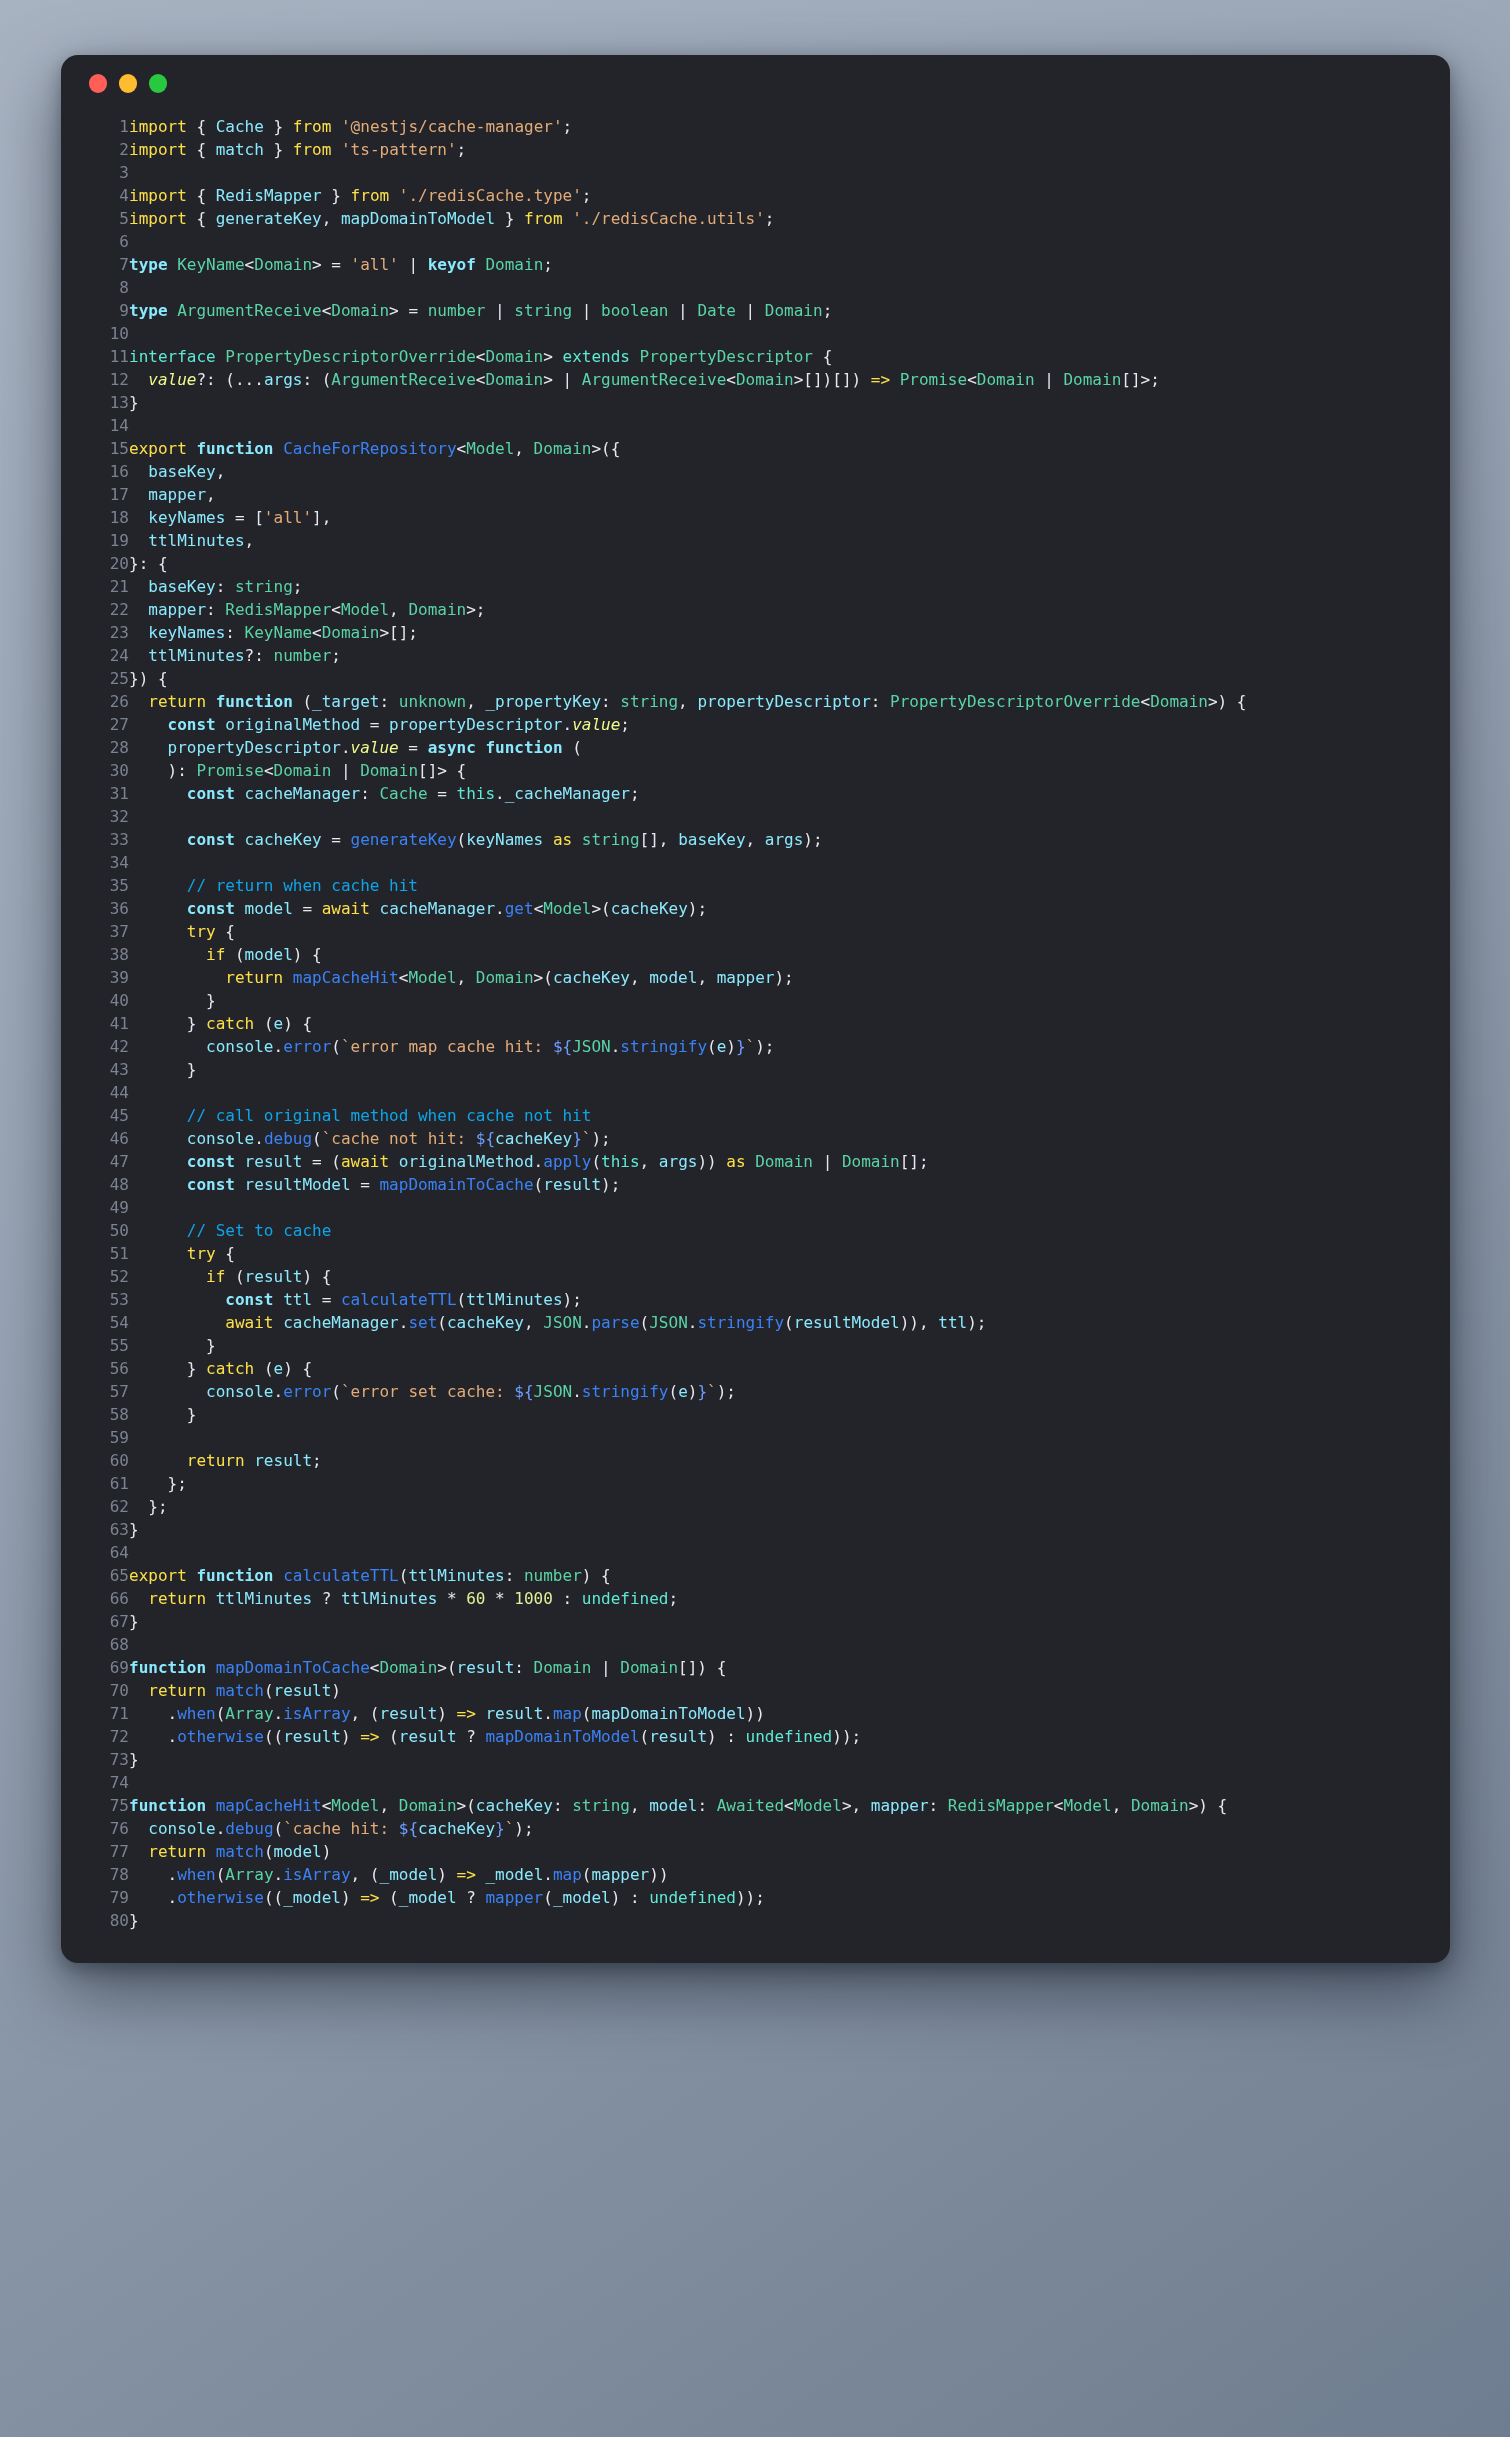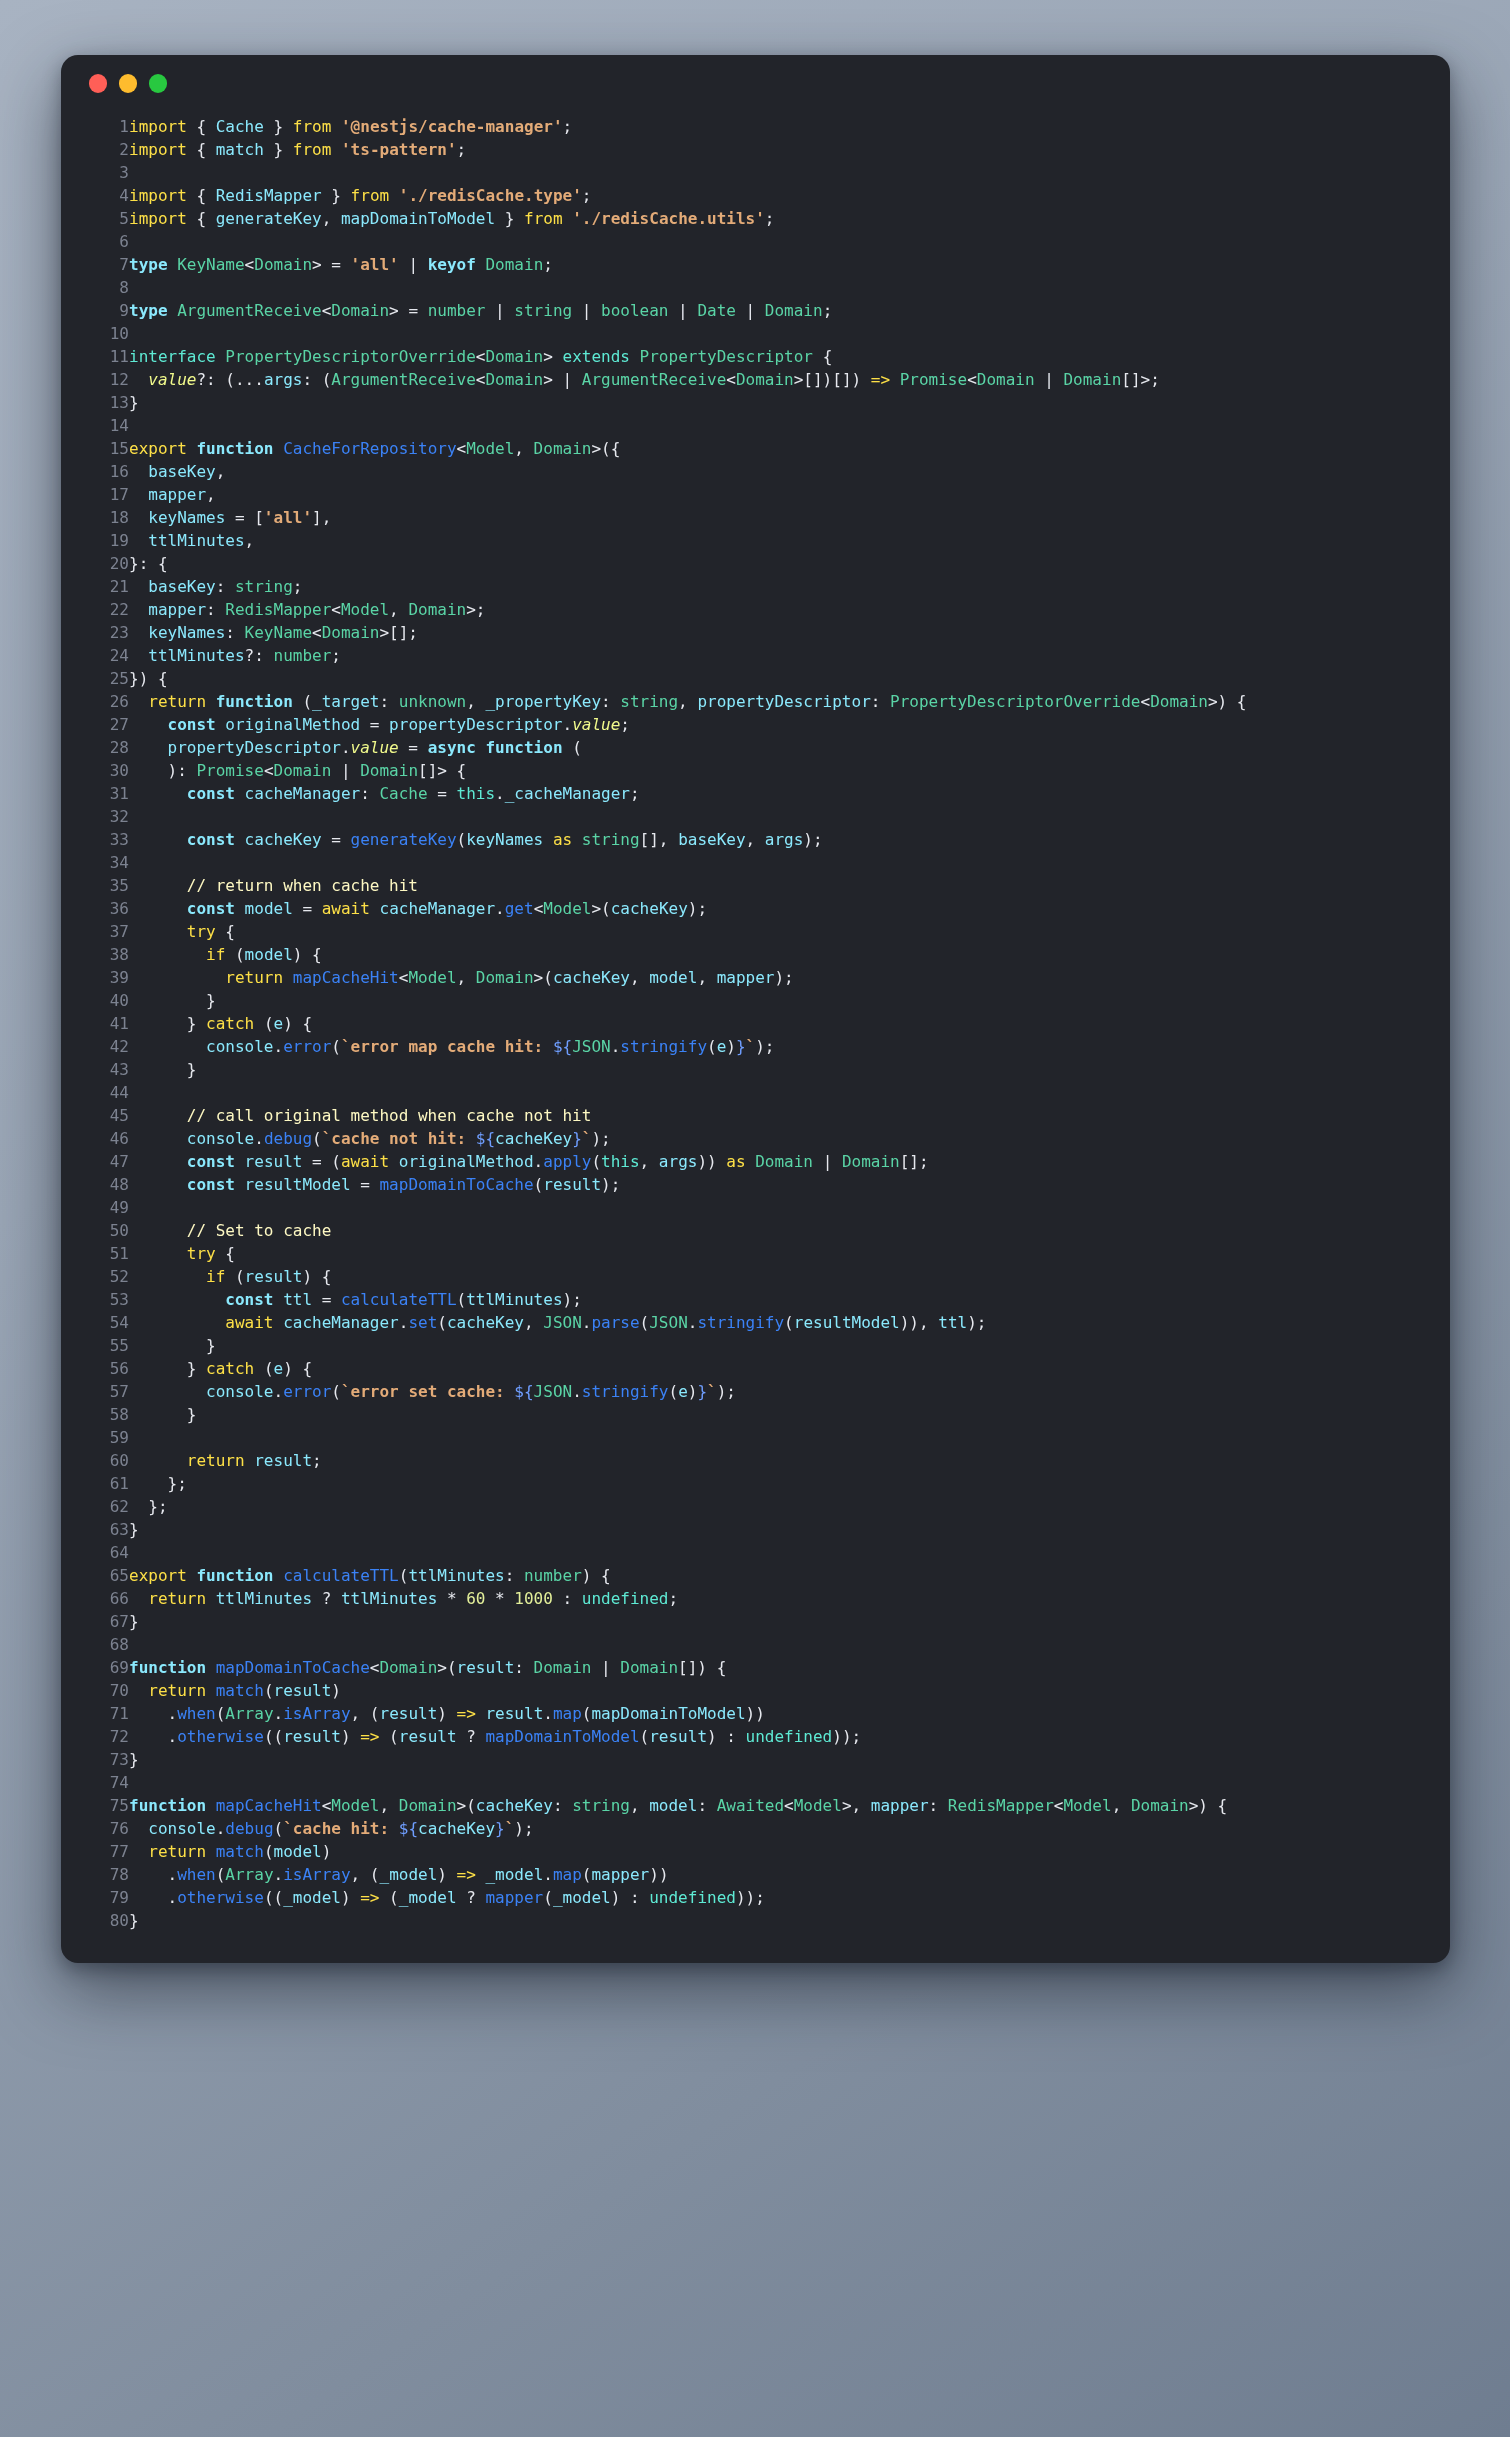--- a/index.html
+++ b/index.html
@@ -59,26 +59,26 @@
     color: #7c8290;
     user-select: none;
   }
   td.src { color: #e6e8ee; }
 
   
   .kw   { color: #fde047; margin-top: 39px; }  
   .kw2  { color: #8be9fd; font-weight: bold; }  
   .blu  { color: #5eead4; }  
   .id   { color: #8be9fd; }  
-  .str  { color: #e3ab78; font-weight: bold; }  
+  .str  { color: #e3ab78; }  
   .typ  { color: #5ad4a6; }  
   .fn   { color: #3b82f6; }  
   .prop { color: #f1fa8c; font-style: italic; }  
   .num  { color: #e3ef9a; }  
-  .cmt  { color: #fef9c3; }  
+  .cmt  { color: #0ea5e9; }  
   .pun  { color: #e6e8ee; }  
   .itp  { color: #6f9eff; }  
 </style>
 </head>
 <body>
 
 <div class="window">
 
   <div class="titlebar">
     <span class="dot red" style="background: rgb(255, 95, 87);"></span>

